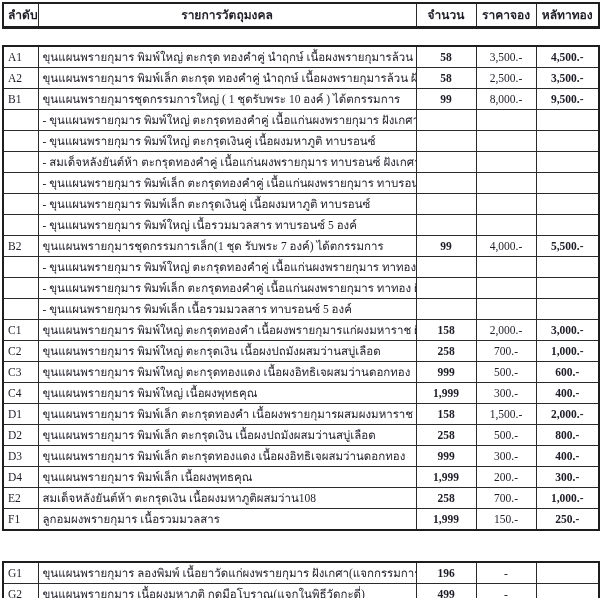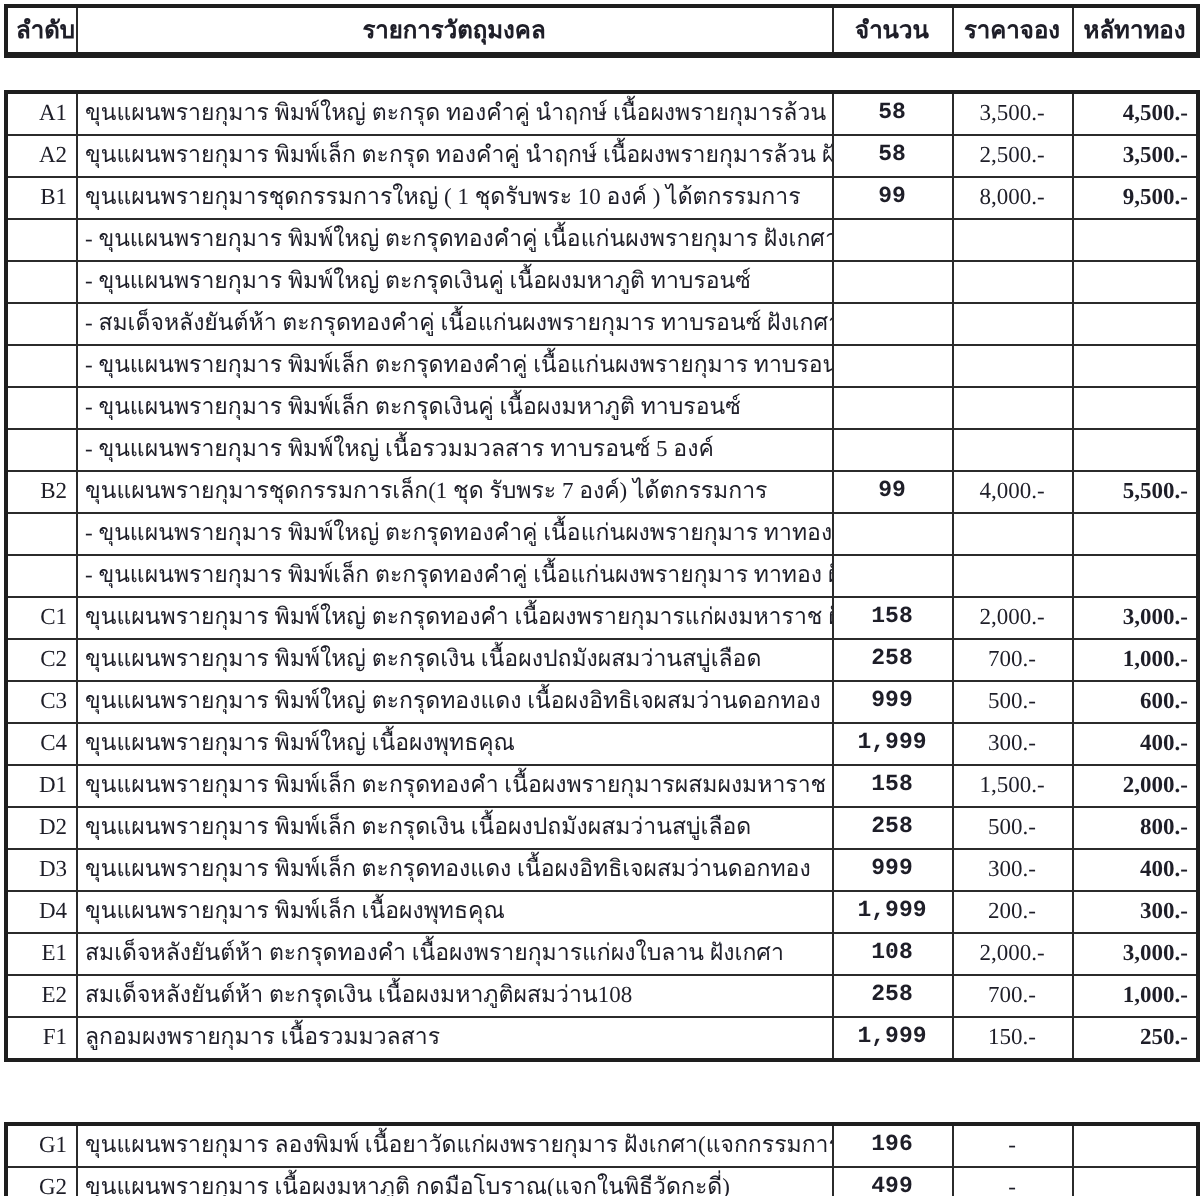--- a/index.html
+++ b/index.html
@@ -33,25 +33,25 @@
   #header-table{top:2px;}
   #header-table th{
     font-weight:bold;
     text-align:center;
     font-size:12px;
     height:22px;
     border-bottom:3px solid #1e1e1e;
   }
   #main-table{top:45px;}
   #footer-table{top:561px;}
-  .col-no{width:33px;text-align:right;}
+  .col-no{width:33px;text-align:left;}
   .col-item{width:372px;text-align:left;}
-  .col-qty{width:56px;text-align:center;font-weight:bold;font-size:12.5px;font-family:Liberation Mono, monospace;}
+  .col-qty{width:56px;text-align:center;font-weight:bold;font-size:12.5px;font-family:Liberation Serif, serif;}
   .col-price{width:58px;text-align:center;font-size:12.5px;}
-  .col-after{width:61px;text-align:right;font-weight:bold;font-size:12.5px;}
+  .col-after{width:61px;text-align:center;font-weight:bold;font-size:12.5px;}
 </style>
 </head>
 <body>
 
 <table class="tbl" id="header-table">
   <colgroup>
     <col style="width:35px">
       <col style="width:378px">
       <col style="width:60px">
       <col style="width:60px">
@@ -155,20 +155,27 @@
         <td class="col-after"></td>
       </tr>
       <tr>
         <td class="col-no"></td>
         <td class="col-item">- ขุนแผนพรายกุมาร พิมพ์เล็ก ตะกรุดทองคำคู่ เนื้อแก่นผงพรายกุมาร ทาทอง ฝังเกศา</td>
         <td class="col-qty"></td>
         <td class="col-price"></td>
         <td class="col-after"></td>
       </tr>
       <tr>
+        <td class="col-no"></td>
+        <td class="col-item">- ขุนแผนพรายกุมาร พิมพ์เล็ก เนื้อรวมมวลสาร ทาบรอนซ์ 5 องค์</td>
+        <td class="col-qty"></td>
+        <td class="col-price"></td>
+        <td class="col-after"></td>
+      </tr>
+      <tr>
         <td class="col-no">C1</td>
         <td class="col-item">ขุนแผนพรายกุมาร พิมพ์ใหญ่ ตะกรุดทองคำ เนื้อผงพรายกุมารแก่ผงมหาราช ฝังเกศา</td>
         <td class="col-qty">158</td>
         <td class="col-price">2,000.-</td>
         <td class="col-after">3,000.-</td>
       </tr>
       <tr>
         <td class="col-no">C2</td>
         <td class="col-item">ขุนแผนพรายกุมาร พิมพ์ใหญ่ ตะกรุดเงิน เนื้อผงปถมังผสมว่านสบู่เลือด</td>
         <td class="col-qty">258</td>
@@ -211,27 +218,20 @@
         <td class="col-after">400.-</td>
       </tr>
       <tr>
         <td class="col-no">D4</td>
         <td class="col-item">ขุนแผนพรายกุมาร พิมพ์เล็ก เนื้อผงพุทธคุณ</td>
         <td class="col-qty">1,999</td>
         <td class="col-price">200.-</td>
         <td class="col-after">300.-</td>
       </tr>
       <tr>
-        <td class="col-no">E1</td>
-        <td class="col-item">สมเด็จหลังยันต์ห้า ตะกรุดทองคำ เนื้อผงพรายกุมารแก่ผงใบลาน ฝังเกศา</td>
-        <td class="col-qty">108</td>
-        <td class="col-price">2,000.-</td>
-        <td class="col-after">3,000.-</td>
-      </tr>
-      <tr>
         <td class="col-no">E2</td>
         <td class="col-item">สมเด็จหลังยันต์ห้า ตะกรุดเงิน เนื้อผงมหาภูติผสมว่าน108</td>
         <td class="col-qty">258</td>
         <td class="col-price">700.-</td>
         <td class="col-after">1,000.-</td>
       </tr>
       <tr>
         <td class="col-no">F1</td>
         <td class="col-item">ลูกอมผงพรายกุมาร เนื้อรวมมวลสาร</td>
         <td class="col-qty">1,999</td>

